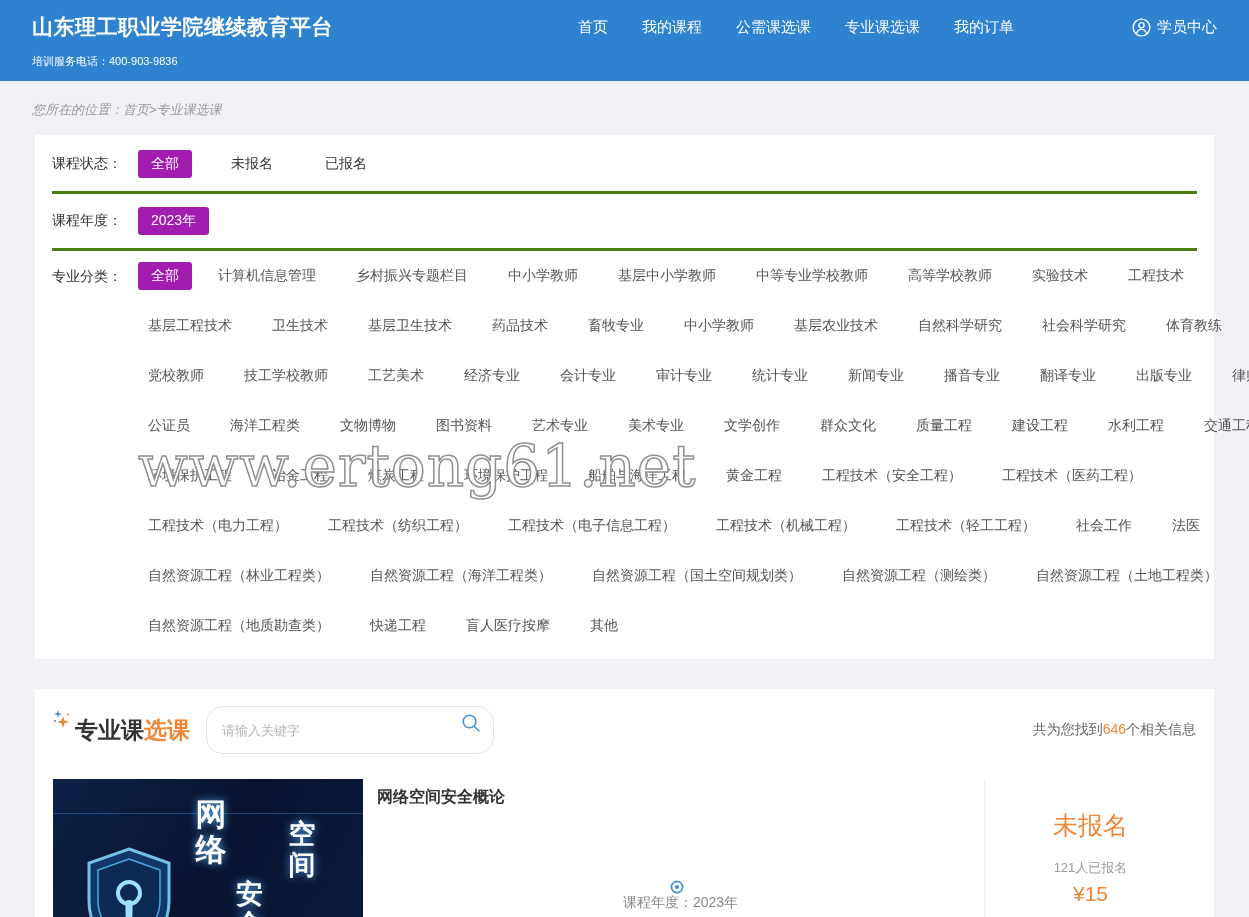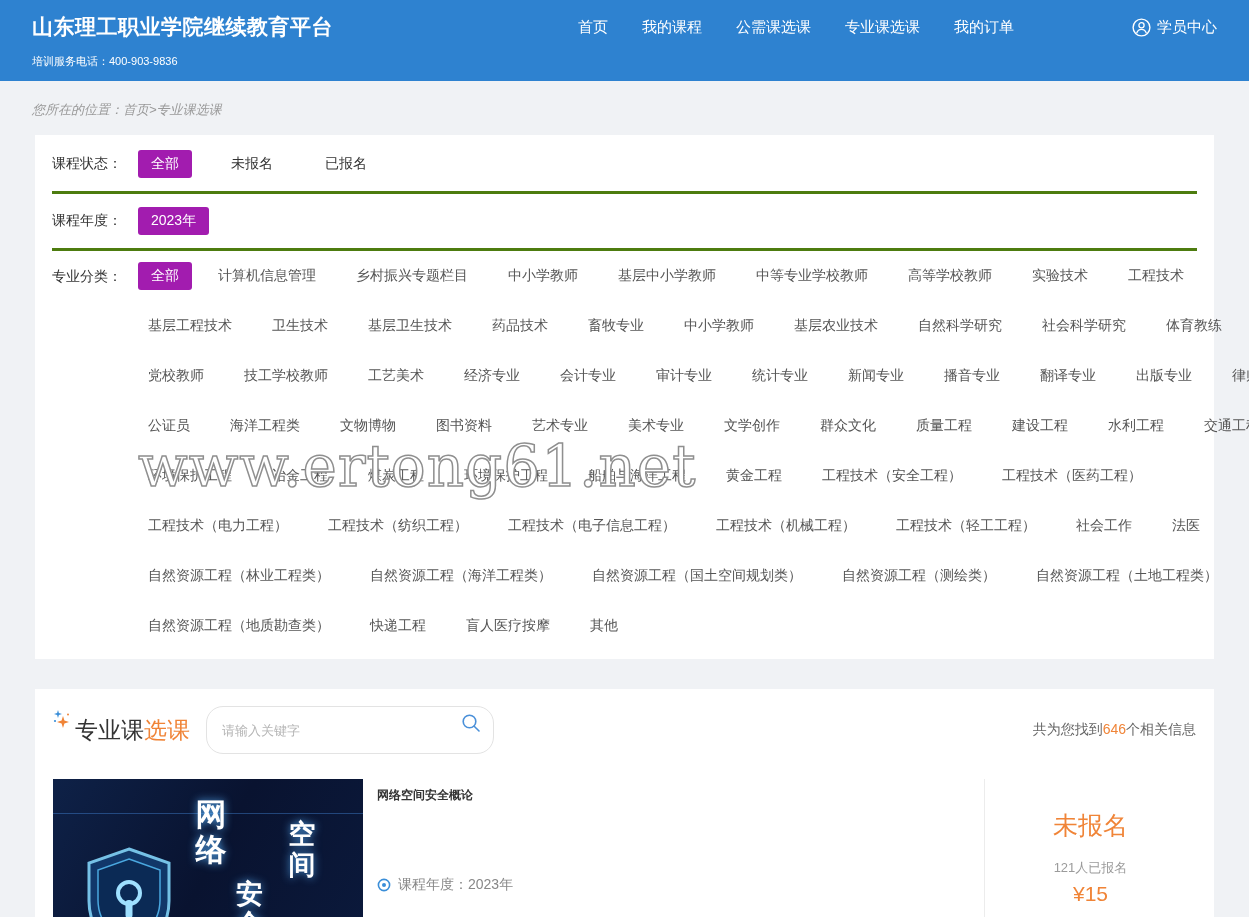--- a/index.html
+++ b/index.html
@@ -41,21 +41,21 @@
   .watermark {
     position:absolute; left:138px; top:432px; z-index:60;
     font-family:"DejaVu Serif","Liberation Serif",serif;
     font-size:58px; letter-spacing:1px; color:#fff;
     -webkit-text-stroke:1.5px #8f8f8f; pointer-events:none;
   }
 
   
   .results-card { background:#fff; margin:30px 35px 0; }
   .results-header { display:flex; align-items:center; padding:17px 18px 13px; }
-  .section-title { display:flex; align-items:center; font-size:23px; font-weight:normal; }
+  .section-title { display:flex; align-items:center; font-size:23px; font-weight:bold; }
   .sparkle { margin-right:4px; position:relative; top:-6px; }
   .title-dark { color:#333; }
   .title-orange { color:#f08437; }
   .search-box { position:relative; margin-left:16px; width:288px; }
   .search-input {
     width:100%; height:48px; border:1px solid #e3e3e3; border-radius:17px;
     padding:0 40px 0 15px; font-size:13px; color:#333; outline:none;
     font-family:"Liberation Sans","DejaVu Sans",sans-serif;
   }
   .search-input::placeholder { color:#b5b5b5; }
@@ -75,22 +75,22 @@
   .shield-wrap { position:absolute; left:28px; top:66px; }
   .ci-word { position:absolute; display:flex; color:#fff; font-weight:bold;
     text-shadow:0 0 8px rgba(90,180,255,.9); }
   .ci-word.vert { flex-direction:column; }
   .ci-word span { line-height:1.12; }
   .w0 { left:46%; top:9%;  font-size:31px; }
   .w1 { left:76%; top:19%; font-size:27px; }
   .w2 { left:59%; top:47%; font-size:27px; }
 
   .course-info { flex:1; padding:8px 0 0 14px; display:flex; flex-direction:column; }
-  .course-title { font-size:12px; font-weight:bold; color:#333; }
-  .course-meta { display:flex; align-items:center; font-size:14px; color:#888; }
+  .course-title { font-size:16px; font-weight:bold; color:#333; }
+  .course-meta { display:flex; align-items:center; font-size:14px; color:#888;flex-direction:column; }
   .course-meta.first { margin-top:72px; }
   .course-meta + .course-meta { margin-top:16px; }
   .course-meta svg { margin-right:7px; display:block; }
 
   .course-price-col {
     flex:0 0 212px; border-left:1px solid #ececec; text-align:center; padding-top:14px;
   }
   .course-status { font-size:25px; color:#f08437; margin-top:16px; }
   .course-enrolled { font-size:13px; color:#9b9b9b; margin-top:17px; }
   .course-price { font-size:21px; color:#f08437; margin-top:5px; }

